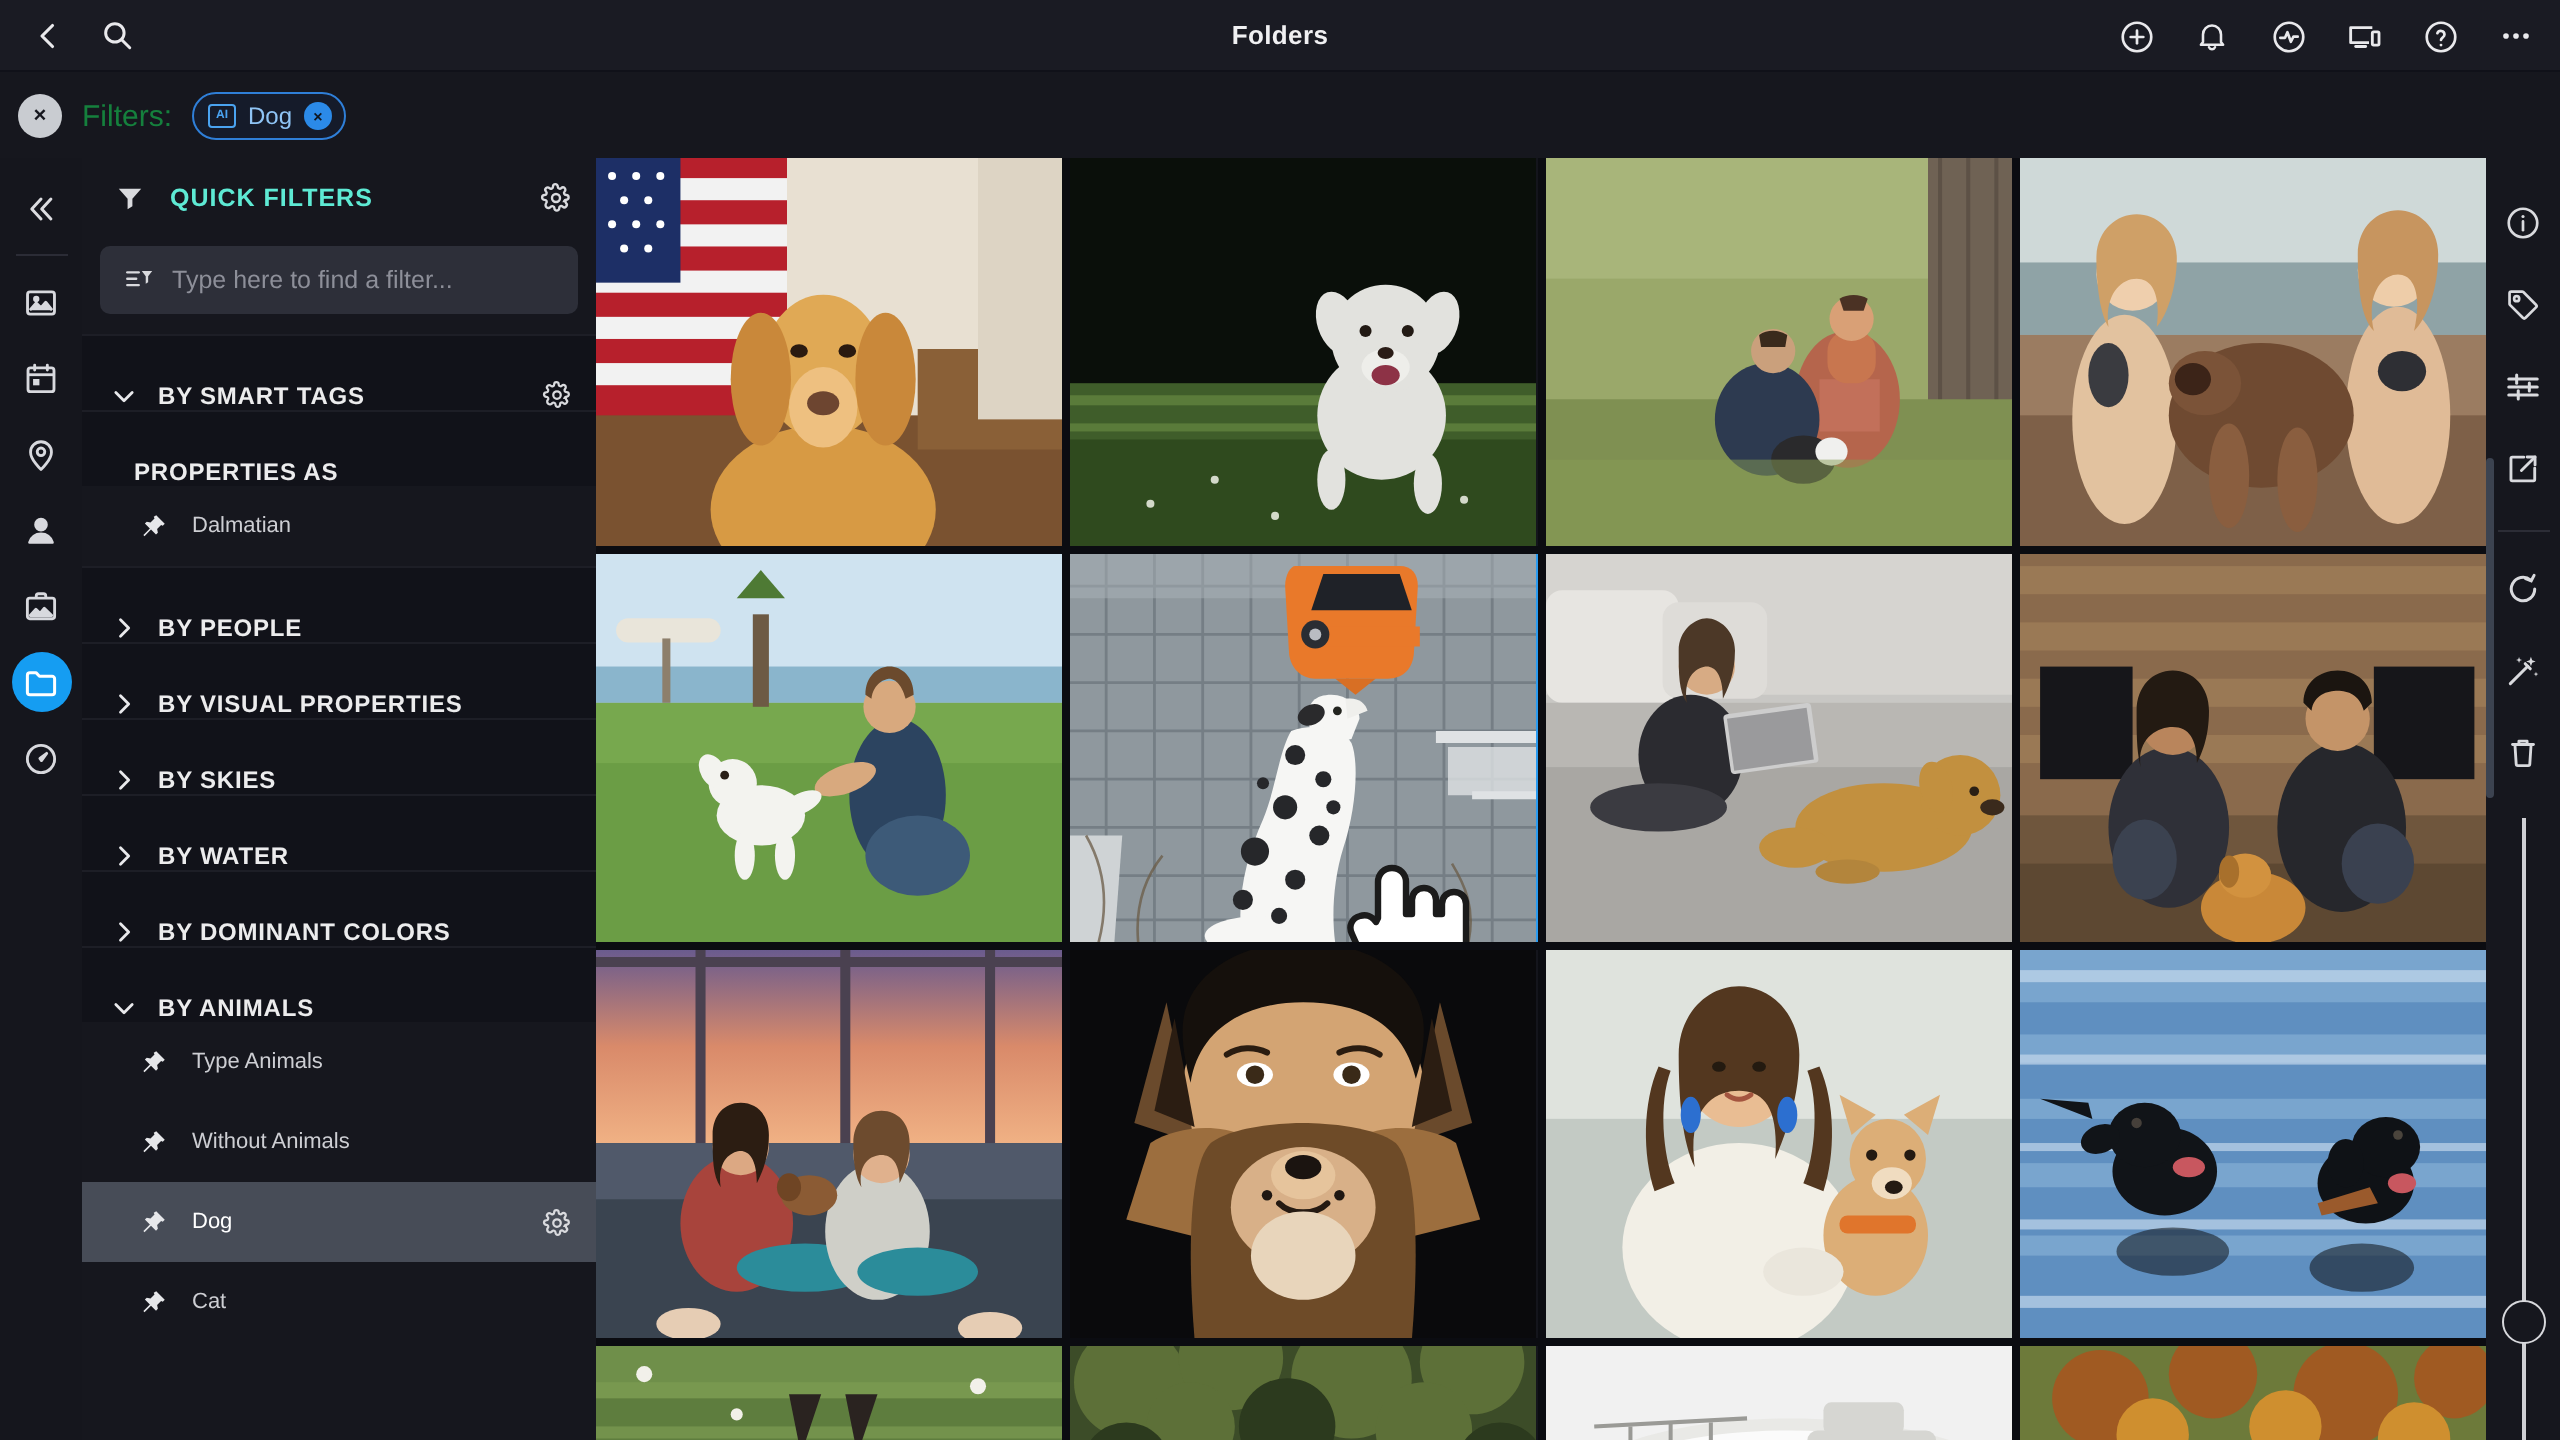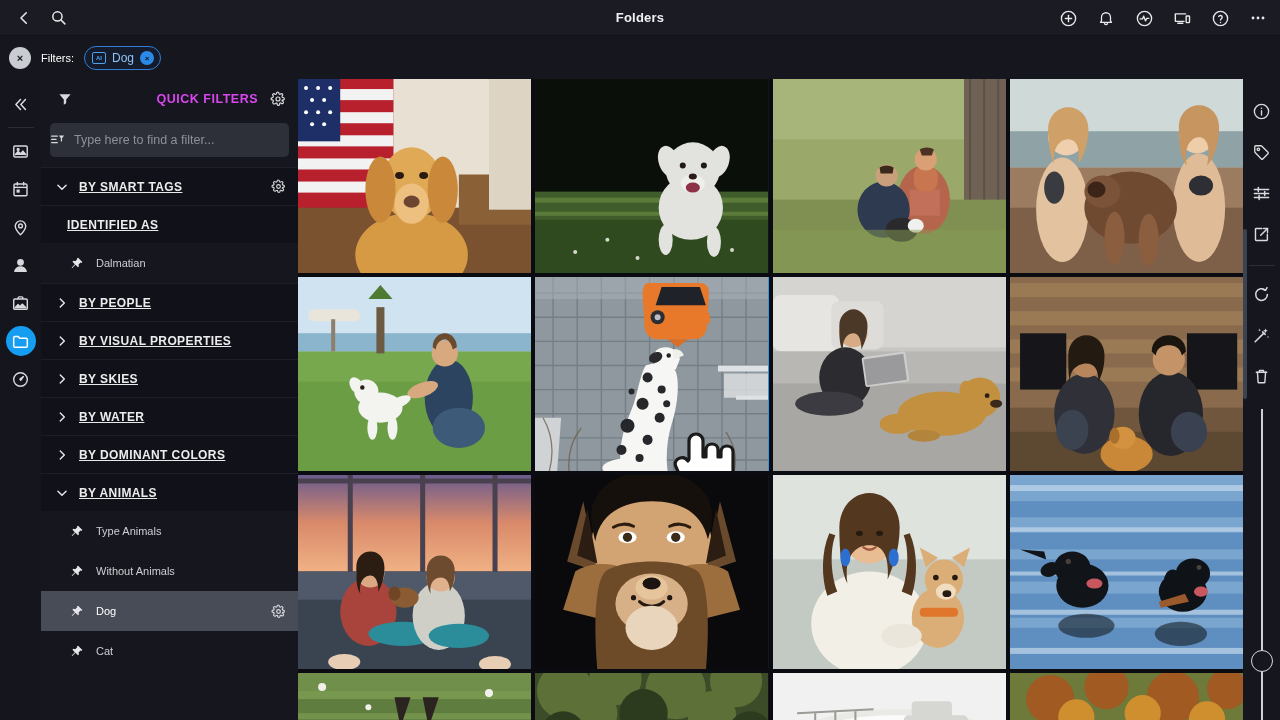--- a/index.html
+++ b/index.html
@@ -39,21 +39,21 @@
   .filterbar {
     position: absolute; left: 0; top: 37px; width: 1280px; height: 42px;
     background: #16171e; display: flex; align-items: center; padding-left: 9px; gap: 10px;
   }
   .close-circle {
     width: 22px; height: 22px; border-radius: 50%;
     background: #c9ccd1; color: #16171e;
     display: flex; align-items: center; justify-content: center;
     font-size: 11px; font-weight: bold; cursor: pointer; flex: none;
   }
-  .filters-label { font-size: 11px; color: #ffffff; }
+  .filters-label { font-size: 15px; color: #15803d; }
   .chip {
     display: flex; align-items: center; gap: 6px;
     height: 24px; padding: 0 6px 0 7px;
     border: 1px solid #2f7fd8; border-radius: 12px;
     background: #151b2a; cursor: pointer;
   }
   .chip-ai {
     width: 14px; height: 12px; border-radius: 2px;
     border: 1.6px solid #4aa3f0; display: flex; align-items: center; justify-content: center;
     font-size: 6px; color: #4aa3f0; font-weight: bold; line-height: 1;
@@ -85,35 +85,35 @@
 
   
   .panel {
     position: absolute; left: 41px; top: 79px; width: 257px; height: 641px;
     background: #16171e; overflow: hidden;
   }
   .panel-head {
     height: 40px; display: flex; align-items: center; padding: 0 12px 0 16px; gap: 12px;
   }
   .panel-head .ttl {
-    font-size: 12.5px; font-weight: bold; letter-spacing: .5px; color: #d946ef; flex: 1; text-align: right;
+    font-size: 12.5px; font-weight: bold; letter-spacing: .5px; color: #5eead4; flex: 1;
   }
   .icon-btn { color: #d9dade; cursor: pointer; display: flex; align-items: center; }
   .search-wrap { padding: 4px 9px 10px 9px; }
   .search-box {
     height: 34px; background: #2d2f39; border-radius: 5px;
-    display: flex; align-items: center; gap: 8px; padding: 0 0;
+    display: flex; align-items: center; gap: 8px; padding: 0 12px;
     cursor: text;
   }
   .search-ph { font-size: 12.5px; color: #8d8f99; }
 
   .grp {
     height: 38px; background: #111219;
-    display: flex; align-items: center; padding: 0 12px 0 14px; gap: 10px;
-    border-top: 1px solid #1d1e26; cursor: pointer; text-decoration: underline;
+    display: flex; align-items: flex-end; padding: 0 12px 0 14px; gap: 10px;
+    border-top: 1px solid #1d1e26; cursor: pointer;
   }
   .grp .lbl { font-size: 12px; font-weight: bold; letter-spacing: .4px; color: #ececed; flex: 1; }
   .grp.plain { padding-left: 26px; }
   .row {
     height: 40px; display: flex; align-items: center; gap: 12px;
     padding: 0 12px 0 28px; background: #16171e; cursor: pointer;
   }
   .row .lbl { font-size: 11px; color: #cdced3; flex: 1; }
   .row.selected { background: #474c57; }
   .row.selected .lbl { color: #ffffff; }
@@ -335,21 +335,21 @@
       <span class="lbl">BY SMART TAGS</span>
       <span class="icon-btn">
         <svg width="15" height="15" viewBox="0 0 24 24" fill="none" stroke="currentColor" stroke-width="1.8">
             <circle cx="12" cy="12" r="3"></circle>
             <path d="M19.2 14.2a1.5 1.5 0 0 0 .3 1.65l.05.05a1.8 1.8 0 1 1-2.55 2.55l-.05-.05a1.5 1.5 0 0 0-1.65-.3 1.5 1.5 0 0 0-.9 1.37V19.7a1.8 1.8 0 1 1-3.6 0v-.1a1.5 1.5 0 0 0-.98-1.37 1.5 1.5 0 0 0-1.65.3l-.05.05A1.8 1.8 0 1 1 4.57 16l.05-.05a1.5 1.5 0 0 0 .3-1.65 1.5 1.5 0 0 0-1.37-.9H3.4a1.8 1.8 0 1 1 0-3.6h.1a1.5 1.5 0 0 0 1.37-.98 1.5 1.5 0 0 0-.3-1.65L4.52 7.1A1.8 1.8 0 1 1 7.07 4.55l.05.05a1.5 1.5 0 0 0 1.65.3h.07a1.5 1.5 0 0 0 .9-1.37V3.4a1.8 1.8 0 1 1 3.6 0v.1a1.5 1.5 0 0 0 .9 1.37 1.5 1.5 0 0 0 1.65-.3l.05-.05a1.8 1.8 0 1 1 2.55 2.55l-.05.05a1.5 1.5 0 0 0-.3 1.65v.07a1.5 1.5 0 0 0 1.37.9h.14a1.8 1.8 0 1 1 0 3.6h-.1a1.5 1.5 0 0 0-1.37.9z"></path>
           </svg>
       </span>
     </div>
 
     <div class="grp plain">
-      <span class="lbl">IDENTIFIED AS</span>
+      <span class="lbl">PROPERTIES AS</span>
     </div>
 
     <div class="row">
       <span class="pin">
         <svg width="15" height="15" viewBox="0 0 24 24" fill="currentColor">
             <path d="M14.6 2.6l6.8 6.8-1.6 1.6-1.3-.6-3.2 3.2.6 3-1.5 1.5-4-4-5.2 5.2-.9-.9 5.2-5.2-4-4L7 7.7l3 .6 3.2-3.2-.6-1.3z"></path>
           </svg>
       </span>
       <span class="lbl">Dalmatian</span>
     </div>

